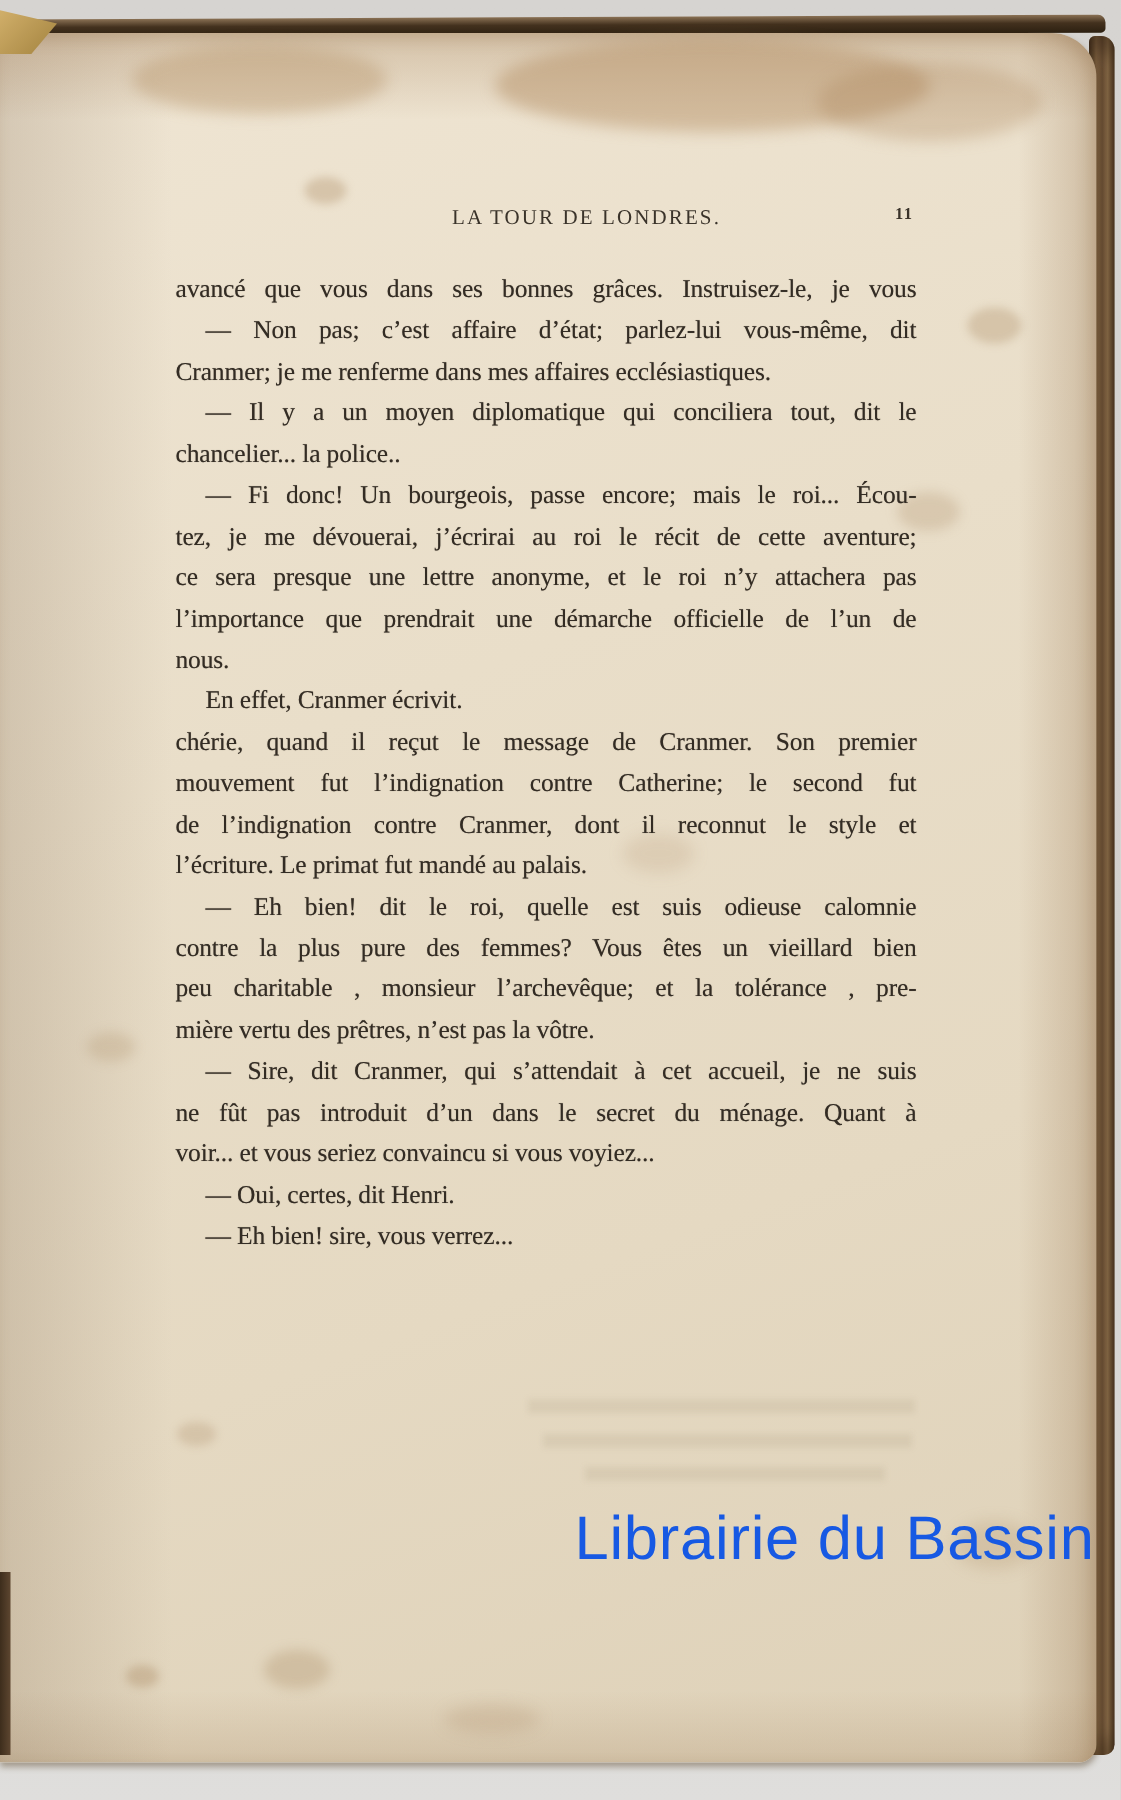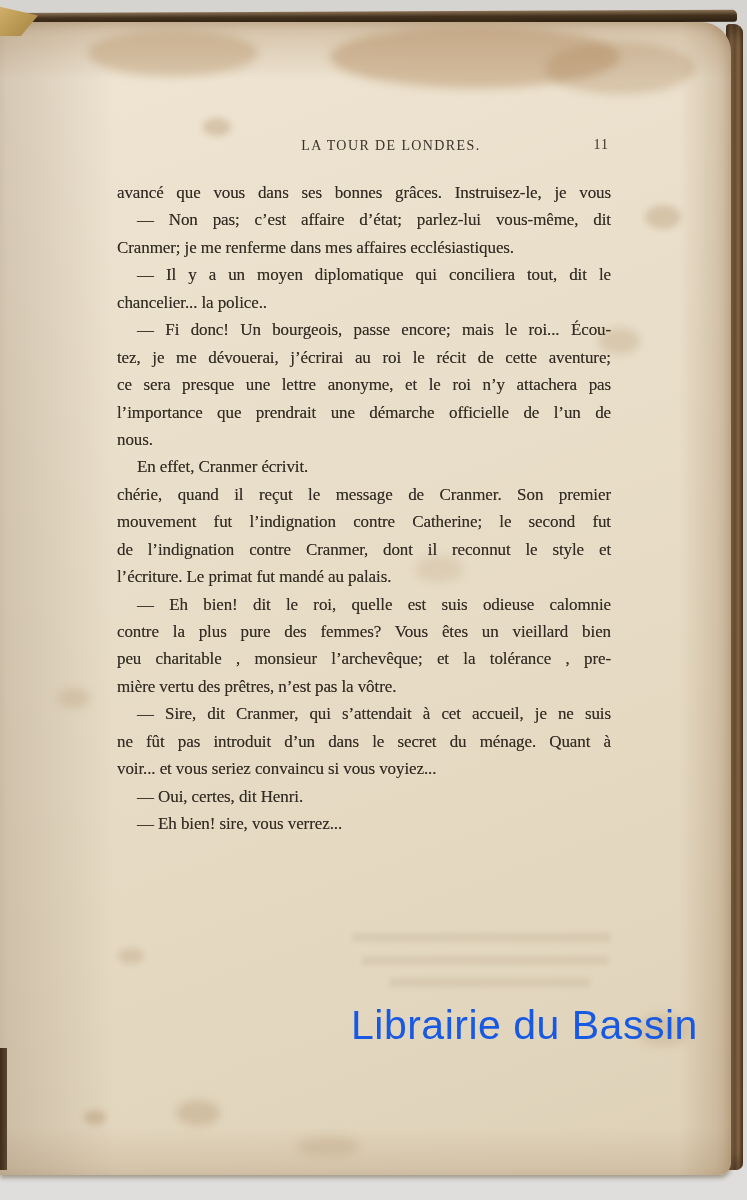--- a/index.html
+++ b/index.html
@@ -73,31 +73,31 @@
   .b1{left:352px;top:933px;width:258px;height:9px;}
   .b2{left:362px;top:956px;width:246px;height:9px;}
   .b3{left:390px;top:978px;width:200px;height:9px;}
 
   
   .running-head{
     position:absolute;left:117px;top:138px;width:494px;height:20px;
     color:#3a332a;font-size:14px;letter-spacing:1.4px;z-index:4;
   }
   .head-title{position:absolute;left:246px;transform:translateX(-50%);white-space:nowrap;margin-left:28px;}
-  .head-num{position:absolute;right:2px;top:-1px;font-size:14px;letter-spacing:1px;}
+  .head-num{position:absolute;right:2px;top:-1px;font-size:11px;letter-spacing:1px;font-weight:bold;}
   .bodytext{
     position:absolute;left:117px;top:179px;width:494px;
     color:#332c24;font-size:17px;line-height:27.45px;letter-spacing:-0.1px;
     z-index:4;text-shadow:0 0 .5px rgba(55,45,35,.55);
   }
   .line{text-align:justify;text-align-last:justify;height:27.45px;}
   .line.last{text-align-last:left;}
   .line.indent{padding-left:20px;}
   .watermark{
-    position:absolute;left:351px;top:1002px;z-index:5;
+    position:absolute;left:383px;top:1002px;z-index:5;
     font-family:"Liberation Sans",sans-serif;font-size:41px;
     white-space:nowrap;letter-spacing:.5px;
   }
 </style>
 </head>
 <body>
 
 <div class="photo">
   <div class="edge-strip"></div>
   <div class="top-edge"></div>

